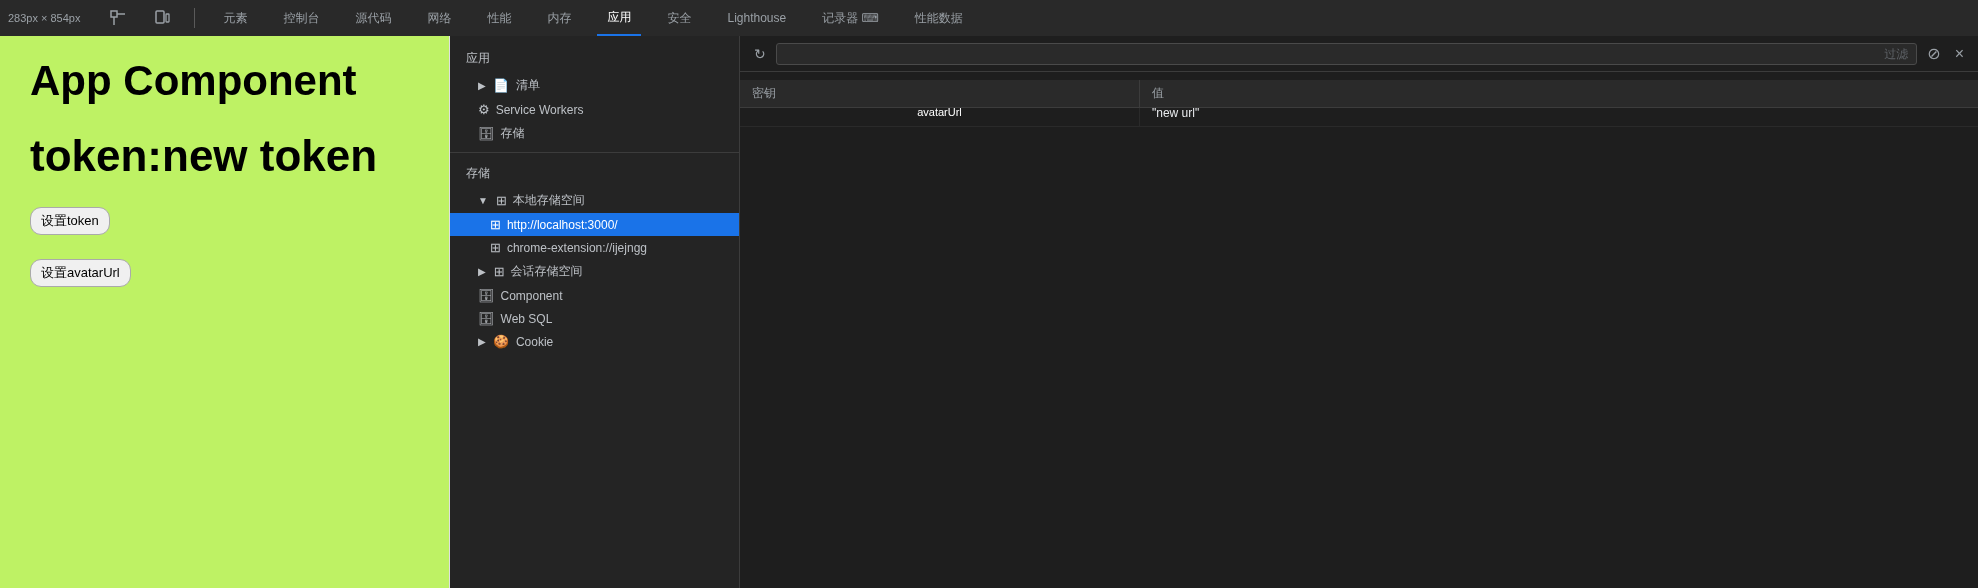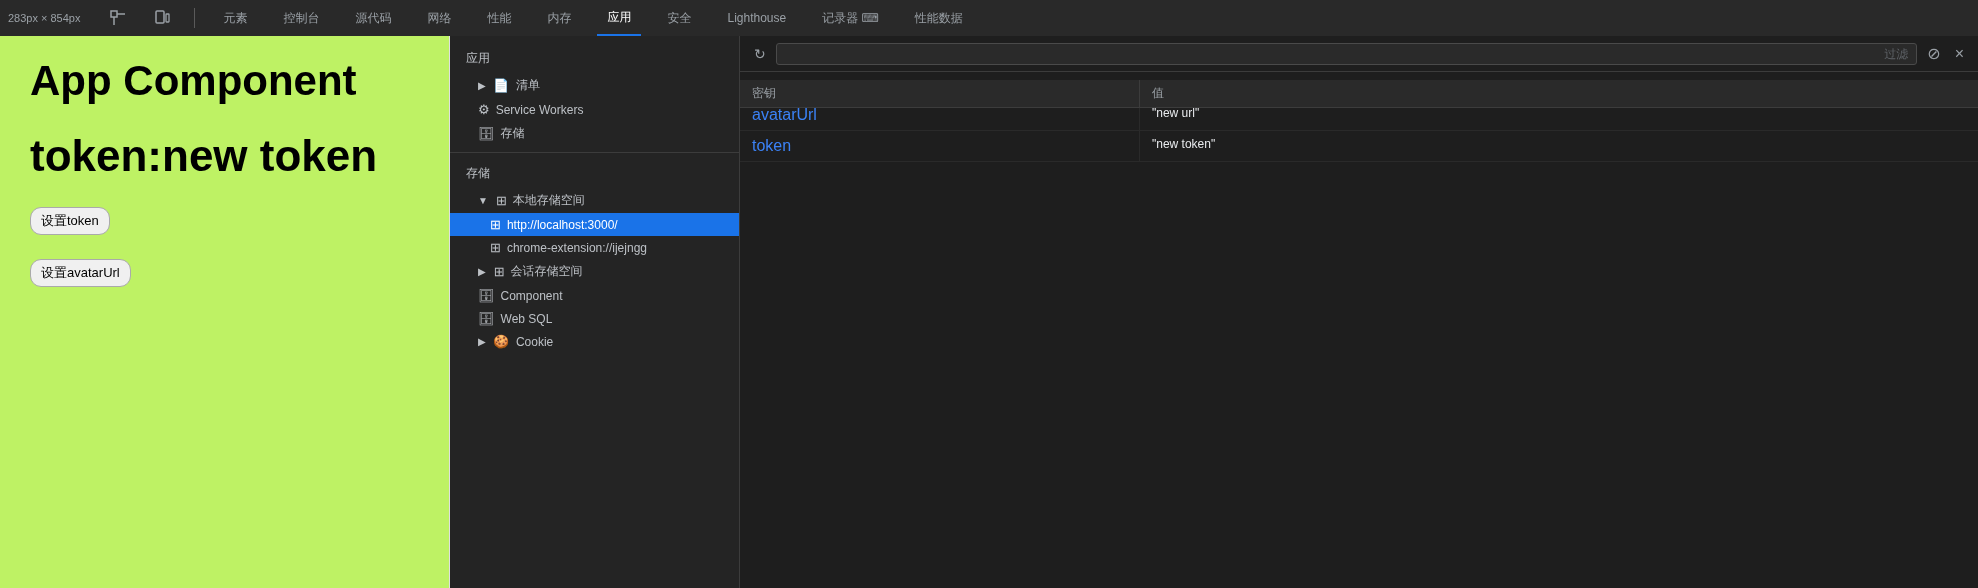--- a/index.html
+++ b/index.html
@@ -235,26 +235,27 @@
     }
     .table-row {
       display: flex;
       border-bottom: 1px solid #2a2a2a;
       cursor: pointer;
     }
     .cell-key {
       width: 400px;
       flex-shrink: 0;
       padding: 6px 12px;
-      color: #3b82f6;
-      font-size: 16px;
+      color: #ffffff;
+      font-size: 11px;
       border-right: 1px solid #2a2a2a;
       overflow: hidden;
       text-overflow: ellipsis;
       white-space: nowrap;
+      text-align: center;
     }
     .cell-value {
       flex: 1;
       padding: 6px 12px;
       color: #e8eaed;
       font-size: 12px;
       overflow: hidden;
       text-overflow: ellipsis;
       white-space: nowrap;
     }
@@ -368,23 +369,19 @@
 
         <div class="data-table">
           <div class="table-header">
             <div class="col-key">密钥</div>
             <div class="col-value">值</div>
           </div>
           <div class="table-row">
             <div class="cell-key">avatarUrl</div>
             <div class="cell-value">"new url"</div>
           </div>
-          <div class="table-row">
-            <div class="cell-key">token</div>
-            <div class="cell-value">"new token"</div>
-          </div>
         </div>
       </div>
 
     </div>
   </div>
 
 </div>
 
 </body></html>

